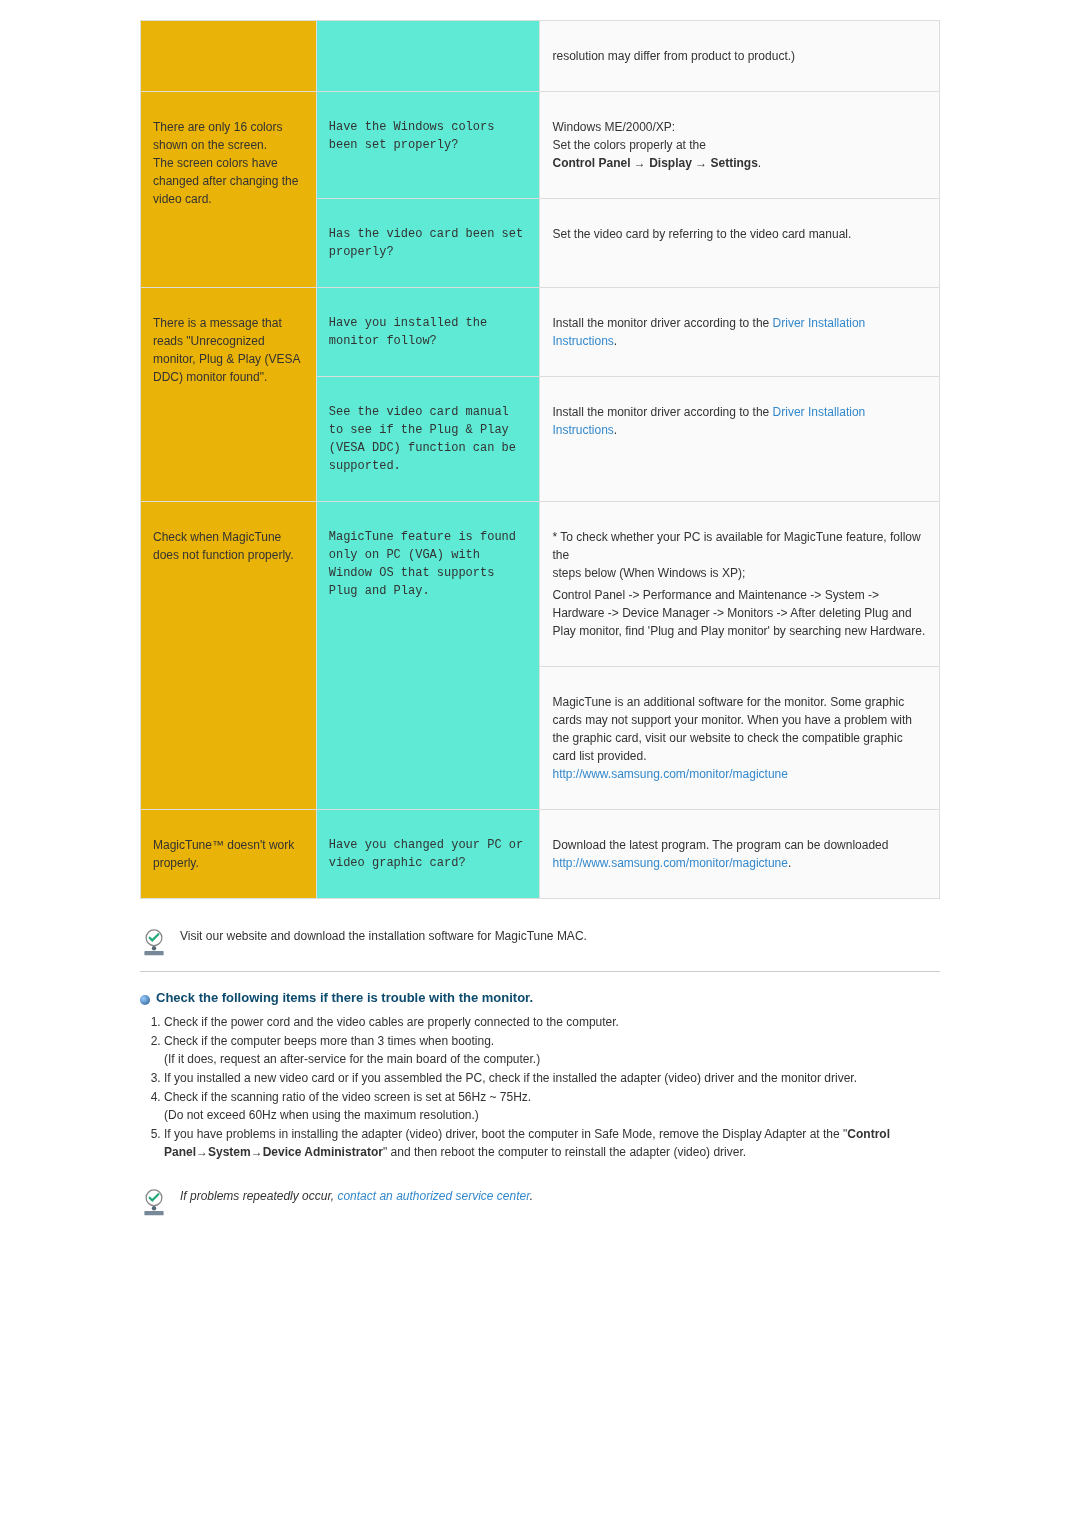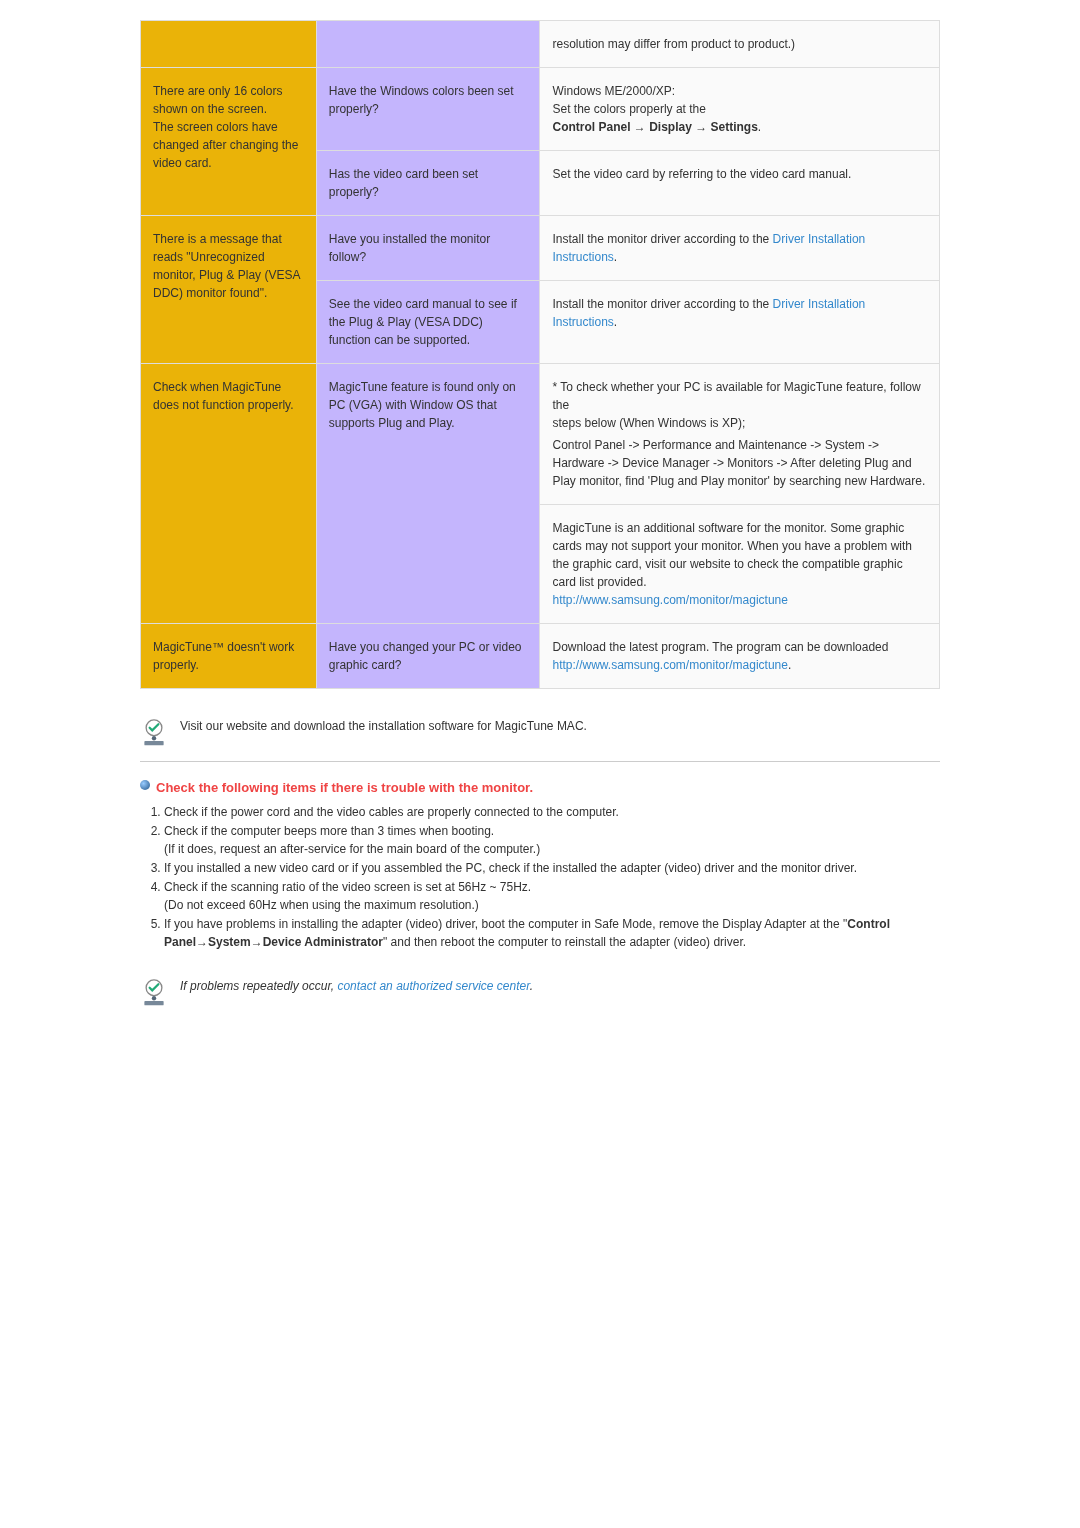--- a/index.html
+++ b/index.html
@@ -13,33 +13,34 @@
   .container {
     max-width: 800px;
     margin: 0 auto;
   }
   table {
     border-collapse: collapse;
     width: 100%;
     margin-bottom: 20px;
   }
   td {
-    padding: 14px 12px;
+    padding: 26px 12px;
     vertical-align: top;
     border: 1px solid #ddd;
     font-size: 12px;
     line-height: 1.5;
   }
   .col1 {
     width: 22%;
     background: #eab308;
   }
   .col2 {
     width: 28%;
-    background: #c4b5fd;
+    background: #5eead4;
+    font-family: Liberation Mono, monospace;
   }
   .col3 {
     width: 50%;
     background: #fafafa;
   }
   .link {
     color: #3388cc;
   }
   .bold {
     font-weight: bold;
@@ -59,25 +60,25 @@
     margin-bottom: 0;
     font-style: italic;
   }
   .icon {
     width: 28px;
     height: 28px;
     flex-shrink: 0;
   }
   .check-heading {
     font-weight: bold;
-    color: #ef4444;
+    color: #0c4a6e;
     font-size: 13px;
     margin-bottom: 8px;
     display: flex;
-    align-items: flex-start;
+    align-items: flex-end;
     gap: 6px;
   }
   .bullet {
     width: 10px;
     height: 10px;
     border-radius: 50%;
     background: radial-gradient(circle at 35% 35%, #9cf, #258);
     display: inline-block;
   }
   ol {

